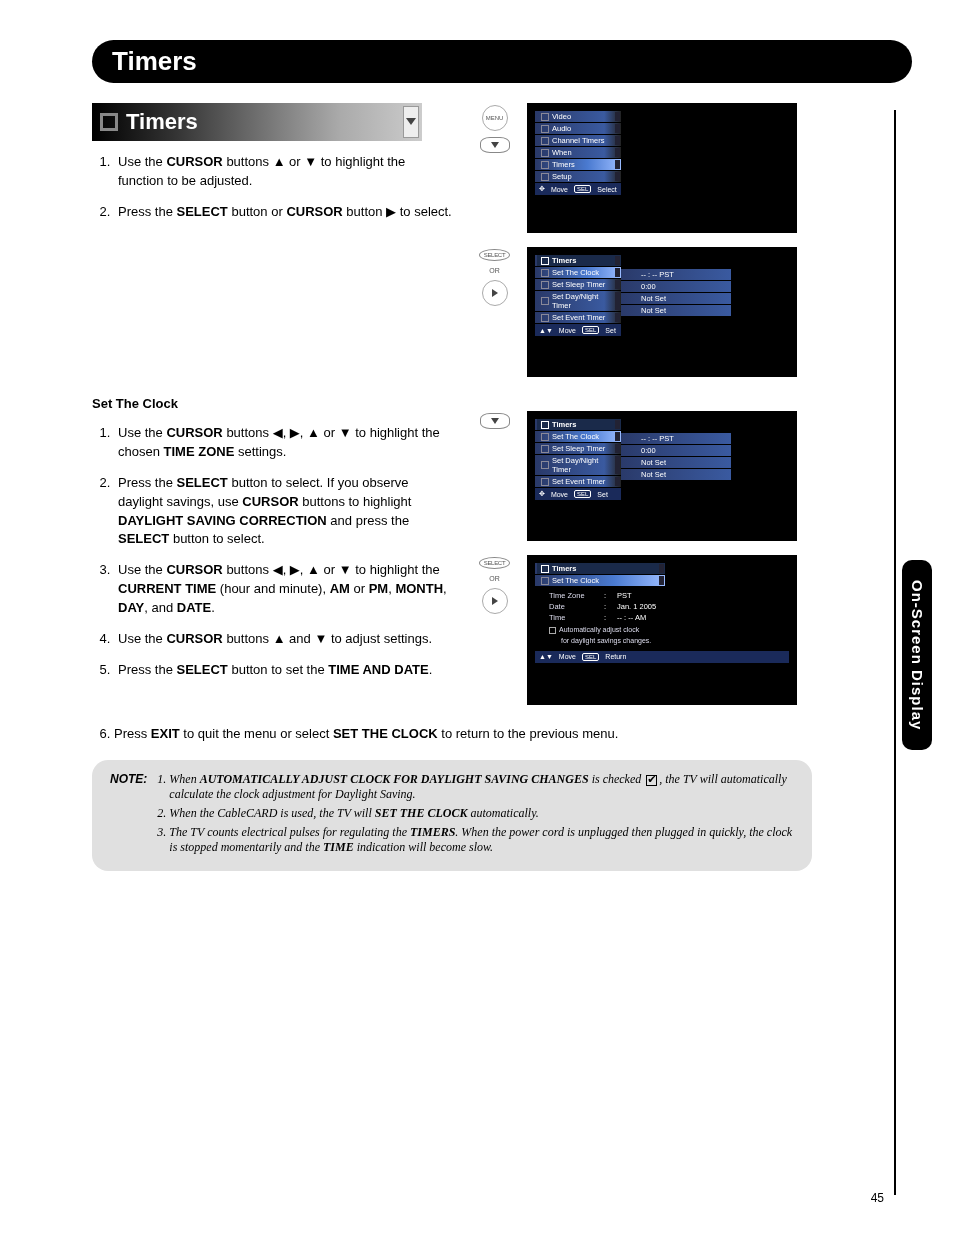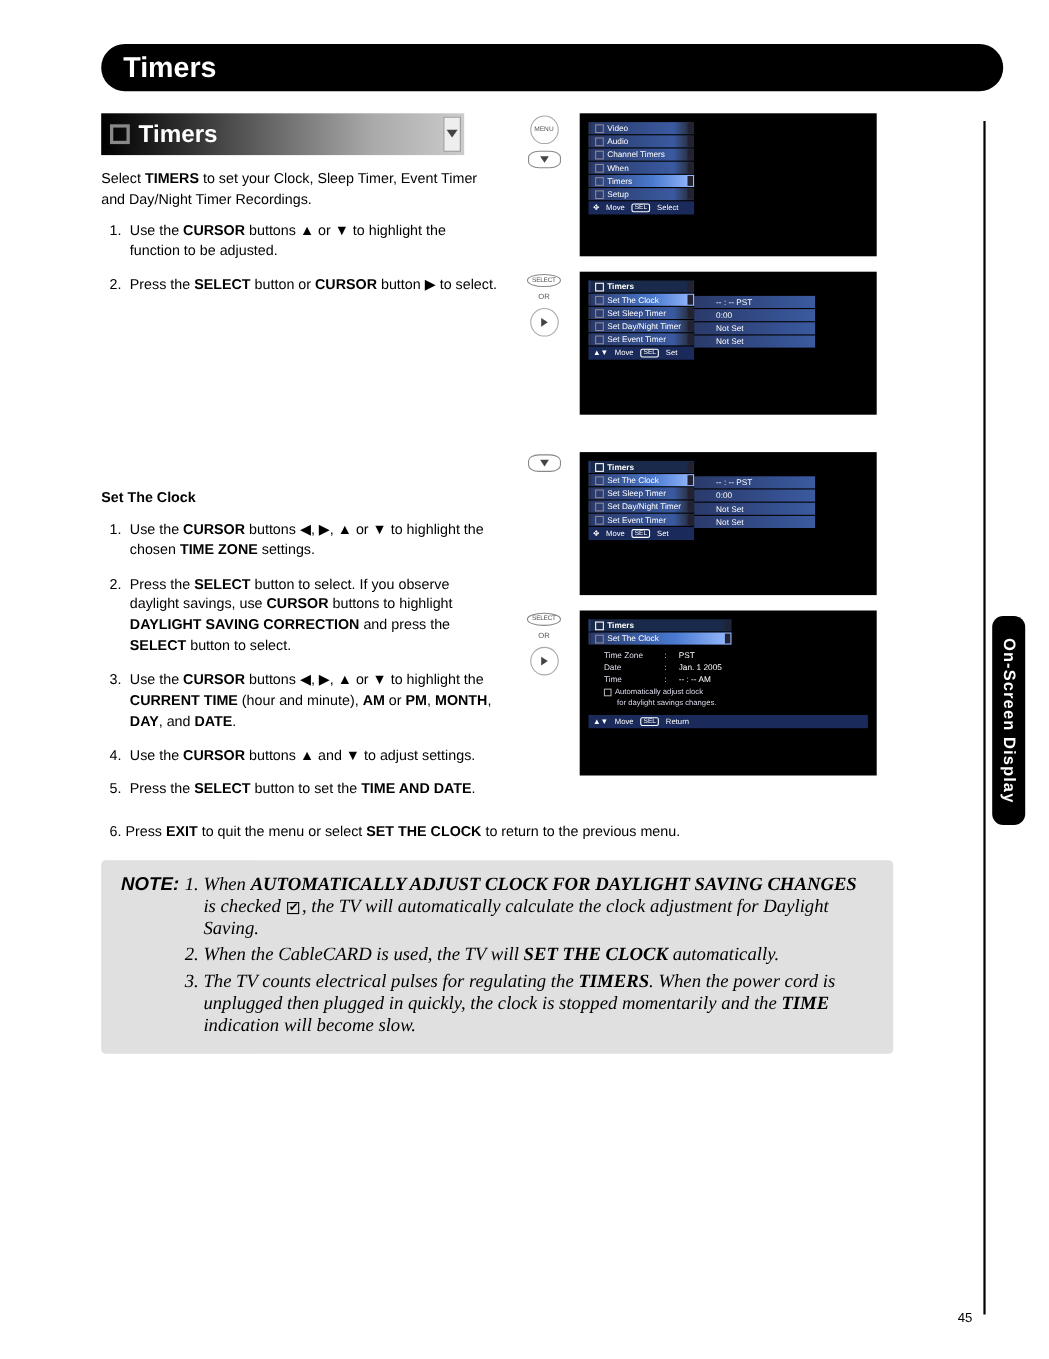--- a/index.html
+++ b/index.html
@@ -59,21 +59,21 @@
   .remote-btn { border:1px solid #888; border-radius:50%; padding:2px 4px; font-size:6px; letter-spacing:-0.3px; background:#fff; min-width:28px; text-align:center;}
   .remote-btn.oval { border-radius: 10px / 6px; width:30px; height:16px; display:flex;align-items:center;justify-content:center;}
   .remote-arrow { width:0;height:0;border-left:4px solid transparent;border-right:4px solid transparent;border-top:6px solid #444;}
   .remote-arrow-r { width:0;height:0;border-top:4px solid transparent;border-bottom:4px solid transparent;border-left:6px solid #444;}
   .remote-round { width:26px;height:26px;border:1px solid #aaa;border-radius:50%;display:flex;align-items:center;justify-content:center;}
 
   .tv {
     width: 270px; background: #000; color:#fff; font-size:8px;
     padding: 8px; min-height: 130px; position:relative;
   }
-  .menu-panel { width: 96px; }
+  .menu-panel { width: 86px; }
   .menu-item {
     background: linear-gradient(90deg, #2a3a6a 0%, #3a5aa0 80%, #222 100%);
     padding: 1px 4px; margin-bottom: 1px; color:#fff; font-size:7.5px;
     border-left: 2px solid #2a3a6a; display:flex; align-items:center; gap:3px;
     position:relative;
   }
   .menu-item.hl {
     background: linear-gradient(90deg, #2a3a6a 0%, #4a7ad0 60%, #9bf 100%);
   }
   .menu-item::before {
@@ -94,22 +94,22 @@
   .side-by-side { display:flex; gap:0; }
 
   .clock-body { margin-top:4px; }
   .clock-row { display:flex; gap:8px; padding:1px 4px 1px 14px; font-size:7.5px; color:#fff;}
   .clock-row .lbl { width:44px; color:#dde;}
   .clock-row .c { width:8px; text-align:center;}
   .auto-row { padding:3px 4px 3px 14px; font-size:7px; color:#dde;}
   .auto-row .chk { display:inline-block; width:7px;height:7px;border:1px solid #aaa; vertical-align:middle; margin-right:3px;}
 
   .note-box {
-    background: #e0e0e0; border-radius: 4px; padding: 12px 18px;
-    font-size: 17px; font-style: italic; margin-top: 16px;
+    background: #e0e0e0; border-radius: 16px; padding: 12px 18px;
+    font-size: 12px; font-style: italic; margin-top: 16px;
     width: 720px;
   }
   .note-box .note-label { font-weight: bold; font-style: italic; }
   .note-box ol { list-style: decimal; padding-left: 16px; }
   .note-box li { margin-bottom: 4px; font-family: Liberation Serif, serif; }
   .note-row { display:flex; gap:6px; align-items:flex-start;}
   .check { display:inline-block; width:11px;height:11px;border:1px solid #000; position:relative; margin:0 2px; vertical-align:middle;}
   .check::after{content:'✔'; position:absolute; left:0; top:-3px; font-size:11px; font-style:normal;}
 
   .side-tab {
@@ -136,23 +136,20 @@
     <div class="left">
 
       <div class="sub-bar">
         <span class="sq"></span>
         <span>Timers</span>
         <span class="sub-tri-box">
             <span></span>
           </span>
       </div>
 
-      <p>
-        <span>Select </span><b>TIMERS</b><span> to set your Clock, Sleep Timer, Event Timer and Day/Night Timer Recordings.</span>
-      </p>
 
       <ol>
         <li>
           <span>Use the </span><b>CURSOR</b><span> buttons ▲ or ▼ to highlight the function to be adjusted.</span>
         </li>
         <li>
           <span>Press the </span><b>SELECT</b><span> button or </span><b>CURSOR</b><span> button ▶ to select.</span>
         </li>
       </ol>
 

